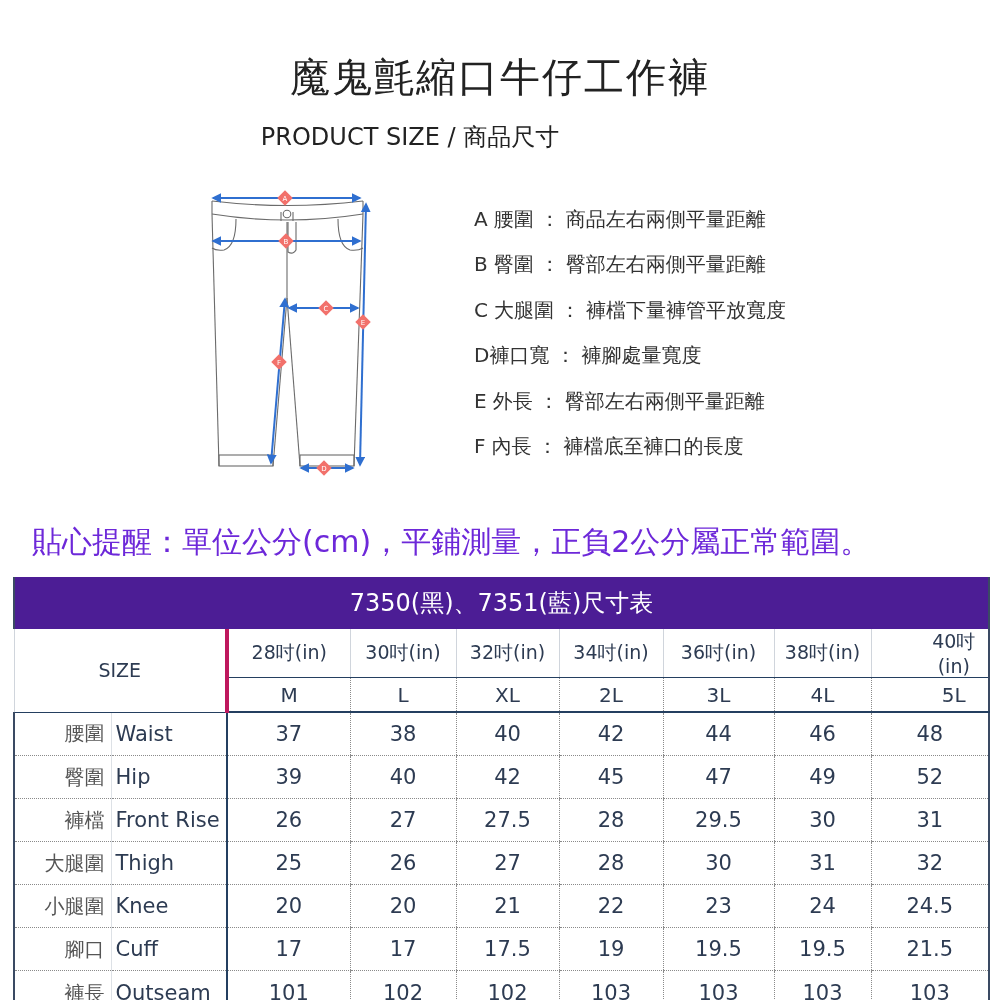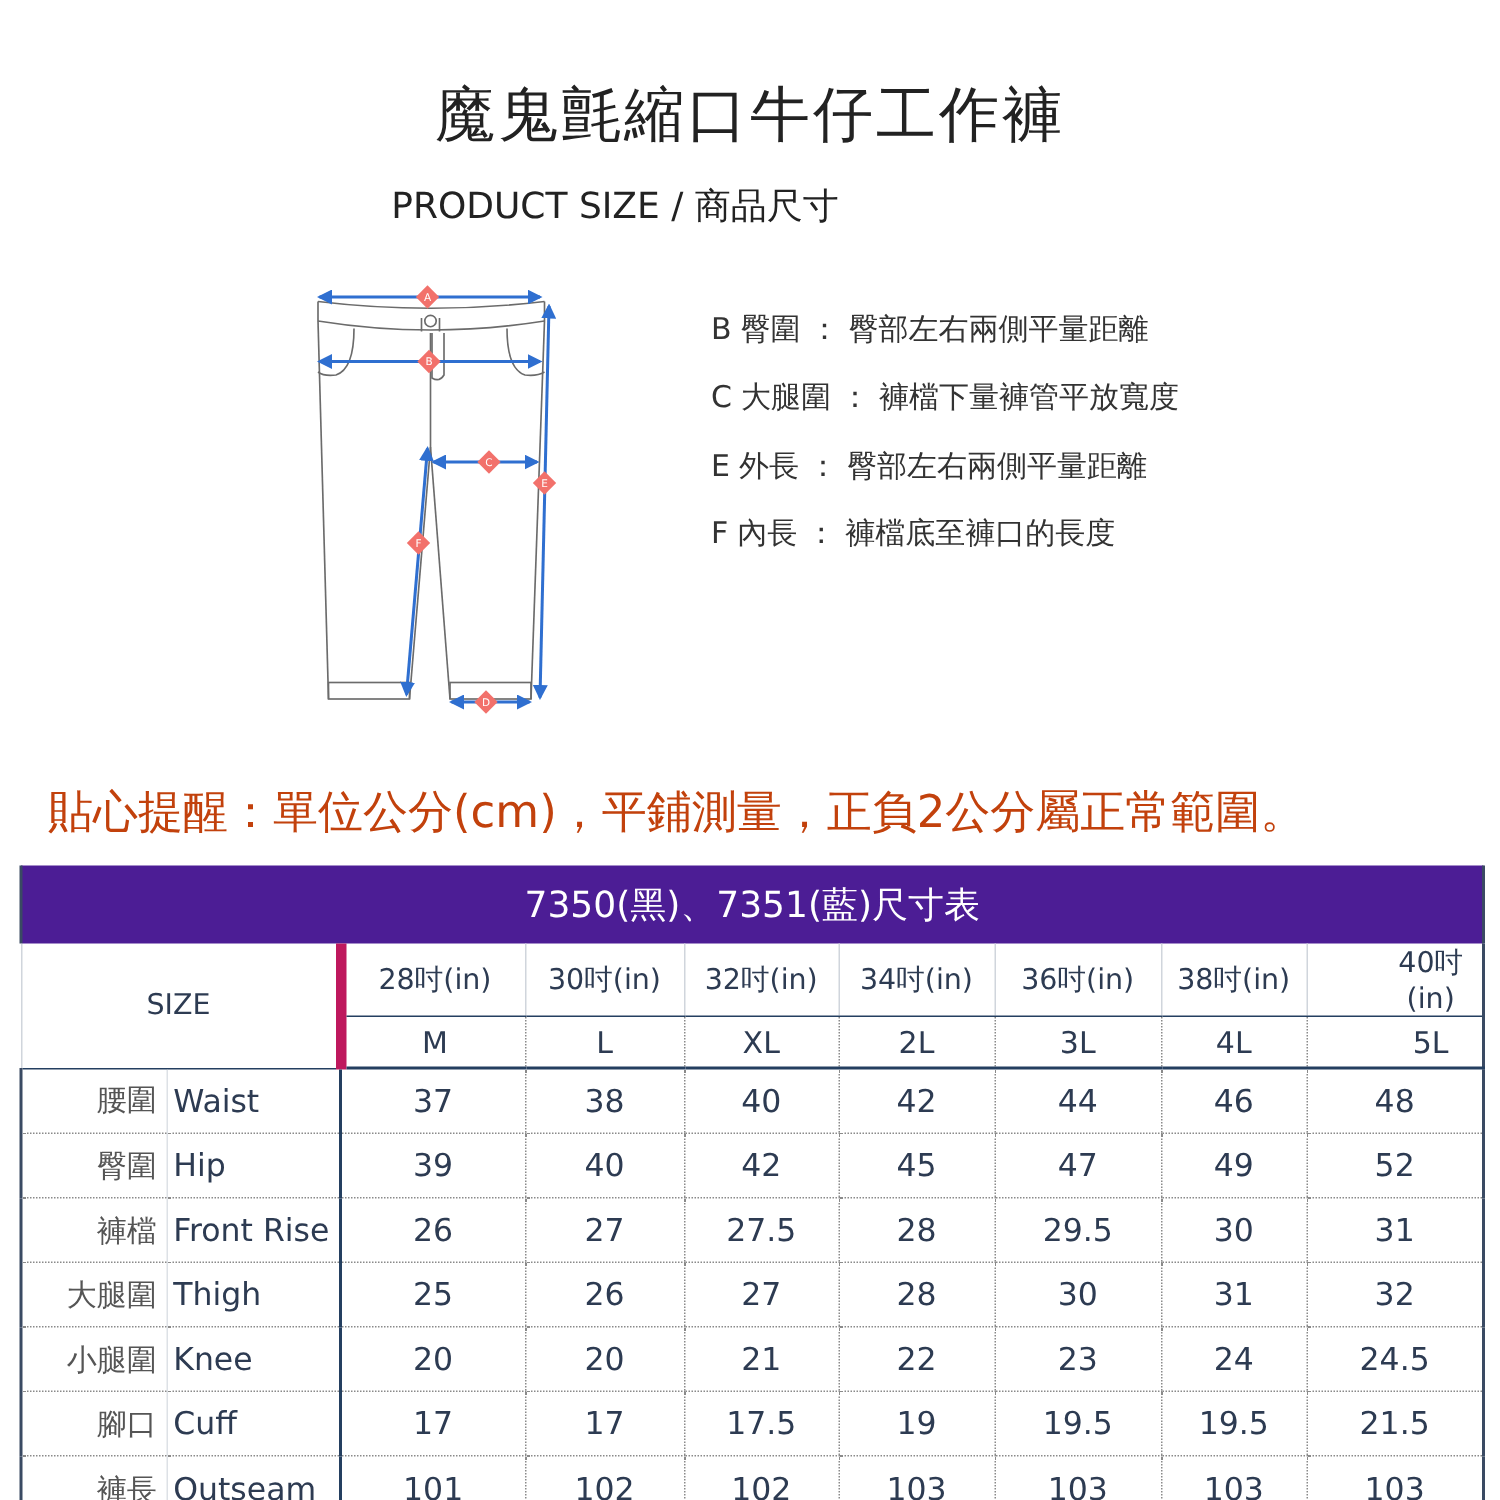--- a/index.html
+++ b/index.html
@@ -21,21 +21,21 @@
     .diagram { position:absolute; left:200px; top:180px; width:200px; height:300px; }
     .legend {
       position:absolute; left:474px; top:204px; margin:0; padding:0; list-style:none;
       font-size:20px; color:#333;
     }
     .legend li { height:45.4px; line-height:30px; white-space:nowrap; }
     .legend .letter { display:inline-block; margin-right:6px; }
     .legend .sep { display:inline-block; margin:0 6px; }
     .note {
       position:absolute; left:32px; top:520px; width:960px;
-      font-size:30px; color:#c2410c; line-height:44px; white-space:nowrap;
+      font-size:30px; color:#6d28d9; line-height:44px; white-space:nowrap;
     }
     table.chart {
       position:absolute; left:13px; top:577px; width:975px;
       border-collapse:collapse; table-layout:fixed;
       font-family:"DejaVu Sans", "Liberation Sans", sans-serif;
       color:#2d3b52;
     }
     table.chart th, table.chart td { padding:0; text-align:center; vertical-align:middle; }
     .bar th {
       background:#4c1d95; color:#ffffff; height:52px; font-size:24px; font-weight:normal;
@@ -47,21 +47,21 @@
       border-bottom:2px solid #243f60;
     }
     .inch-row th {
       height:35px; font-size:19px; font-weight:normal; color:#2d3b52;
       border-left:1px solid #d0d5dc; border-bottom:1px solid #243f60;
     }
     .letter-row th {
       height:33px; font-size:20px; font-weight:normal; color:#2d3b52;
       border-left:1px dotted #8a8a8a; border-bottom:2px solid #243f60;
     }
-    .inch-row th.first, .letter-row th.first { border-left:7px solid #be185d;margin-left:32px; }
+    .inch-row th.first, .letter-row th.first { border-left:4px solid #be185d;margin-left:32px; }
     .inch-row th.last, .letter-row th.last { border-right:2px solid #3a4a63;padding-left:48px; }
     .data td {
       height:42px; font-size:21px; padding-top:4px;
       border-bottom:1px dotted #8a8a8a; border-left:1px dotted #8a8a8a;
     }
     .data td.cn {
       text-align:right; padding-right:6px; color:#555; font-size:20px;
       border-left:2px solid #3a4a63; border-right:1px solid #dde1e6;
     }
     .data td.en {
@@ -132,24 +132,30 @@
     <text x="363" y="324.5" font-size="7" fill="#fff" text-anchor="middle" font-family="DejaVu Sans, sans-serif">E</text>
   </g>
   <g>
     <rect x="273.5" y="356.5" width="11" height="11" fill="#f2716b" transform="rotate(45 279 362)"></rect>
     <text x="279" y="364.5" font-size="7" fill="#fff" text-anchor="middle" font-family="DejaVu Sans, sans-serif">F</text>
   </g>
 </svg>
 
 <ul class="legend">
   <li>
+    <span class="letter">A</span><span>腰圍</span><span class="sep">：</span><span>商品左右兩側平量距離</span>
+  </li>
+  <li>
     <span class="letter">B</span><span>臀圍</span><span class="sep">：</span><span>臀部左右兩側平量距離</span>
   </li>
   <li>
     <span class="letter">C</span><span>大腿圍</span><span class="sep">：</span><span>褲檔下量褲管平放寬度</span>
+  </li>
+  <li>
+    <span class="letter" style="margin-right:0">D</span><span>褲口寬</span><span class="sep">：</span><span>褲腳處量寬度</span>
   </li>
   <li>
     <span class="letter">E</span><span>外長</span><span class="sep">：</span><span>臀部左右兩側平量距離</span>
   </li>
   <li>
     <span class="letter">F</span><span>內長</span><span class="sep">：</span><span>褲檔底至褲口的長度</span>
   </li>
 </ul>
 
 <div class="note">貼心提醒：單位公分(cm)，平鋪測量，正負2公分屬正常範圍。</div>

